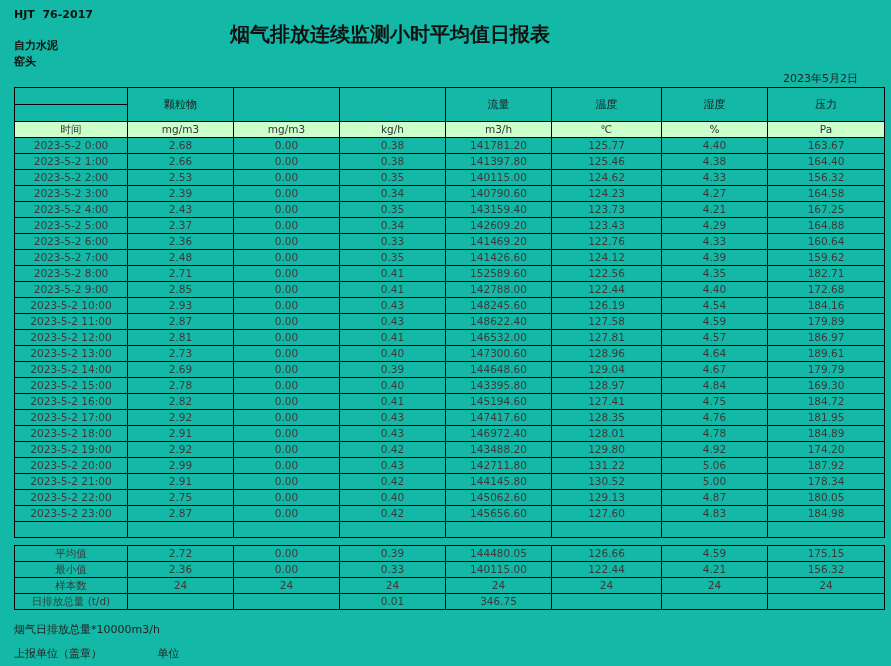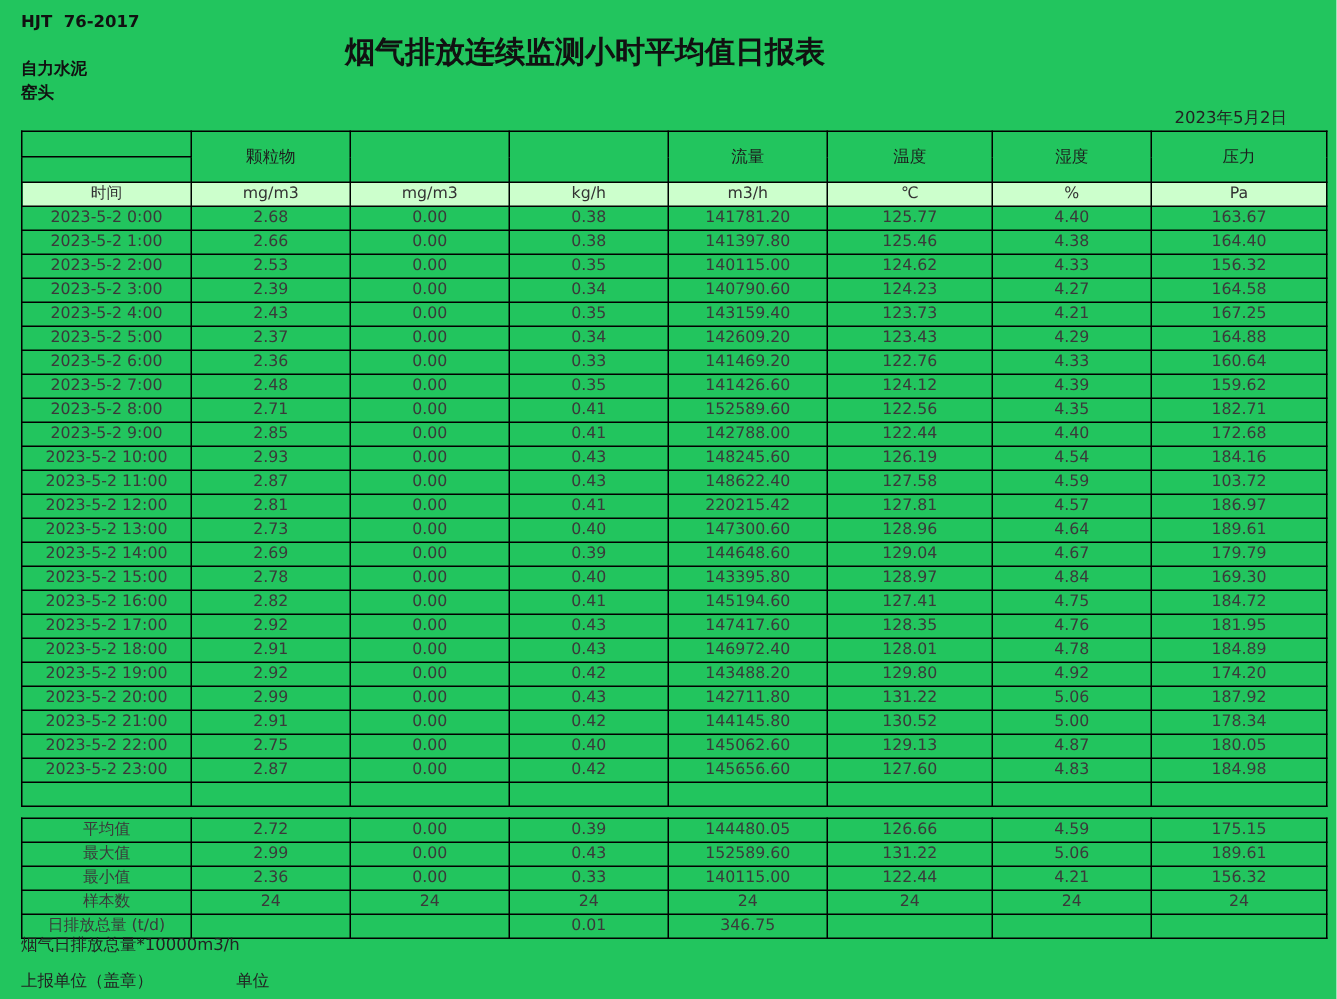--- a/index.html
+++ b/index.html
@@ -1,17 +1,17 @@
 <!DOCTYPE html>
 <html style="--green: #ccffcc;"><head>
 <meta charset="utf-8">
 <style>
   html,body { margin:0; padding:0; background:#fff; }
   .page {
-    position:relative; width:891px; height:666px; background:#22c55e;
+    position:relative; width:891px; height:666px; background:#14b8a6;
     font-family:"DejaVu Sans","Liberation Sans",sans-serif; color:#000;
     overflow:hidden;
   }
   .doc-code {
     position:absolute; top:8px; left:14px;
     font-weight:bold; font-size:11px; white-space:pre; color:#111;
   }
   .title {
     position:absolute; top:21px; left:0; width:780px; text-align:center;
     font-weight:bold; font-size:20px; color:#111;
@@ -199,28 +199,28 @@
           <td>184.16</td>
         </tr>
         <tr>
           <td>2023-5-2 11:00</td>
           <td>2.87</td>
           <td>0.00</td>
           <td>0.43</td>
           <td>148622.40</td>
           <td>127.58</td>
           <td>4.59</td>
-          <td>103.72</td>
+          <td>179.89</td>
         </tr>
         <tr>
           <td>2023-5-2 12:00</td>
           <td>2.81</td>
           <td>0.00</td>
           <td>0.41</td>
-          <td>220215.42</td>
+          <td>146532.00</td>
           <td>127.81</td>
           <td>4.57</td>
           <td>186.97</td>
         </tr>
         <tr>
           <td>2023-5-2 13:00</td>
           <td>2.73</td>
           <td>0.00</td>
           <td>0.40</td>
           <td>147300.60</td>
@@ -359,30 +359,20 @@
           <td>平均值</td>
           <td>2.72</td>
           <td>0.00</td>
           <td>0.39</td>
           <td>144480.05</td>
           <td>126.66</td>
           <td>4.59</td>
           <td>175.15</td>
         </tr>
         <tr>
-          <td>最大值</td>
-          <td>2.99</td>
-          <td>0.00</td>
-          <td>0.43</td>
-          <td>152589.60</td>
-          <td>131.22</td>
-          <td>5.06</td>
-          <td>189.61</td>
-        </tr>
-        <tr>
           <td>最小值</td>
           <td>2.36</td>
           <td>0.00</td>
           <td>0.33</td>
           <td>140115.00</td>
           <td>122.44</td>
           <td>4.21</td>
           <td>156.32</td>
         </tr>
         <tr>

